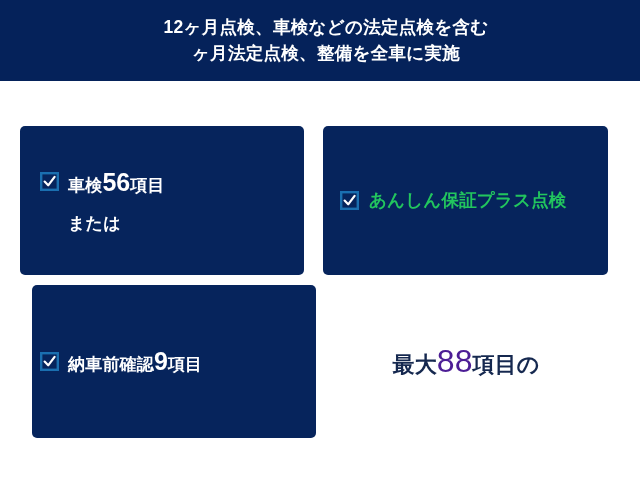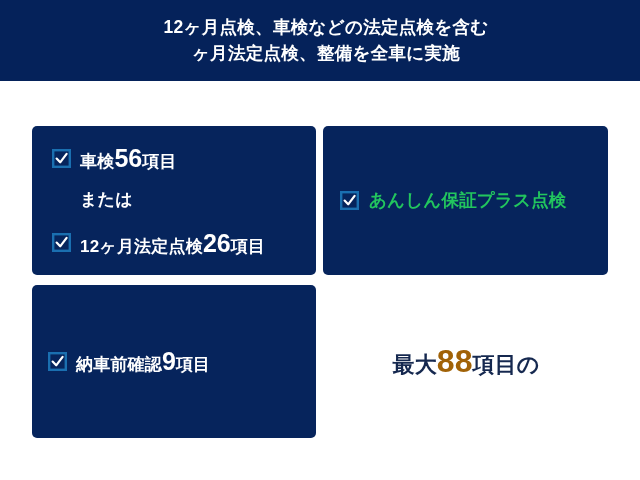--- a/index.html
+++ b/index.html
@@ -46,21 +46,21 @@
   }
 
   
   .card {
     position: absolute;
     background: #06245c;
     border-radius: 5px;
     box-sizing: border-box;
   }
   .card-a {
-    left: 32px;
+    left: 20px;
     top: 126px;
     width: 284px;
     height: 149px;
     padding: 0 0 0 20px;
     display: flex;
     flex-direction: column;
     justify-content: center;
   }
   .card-b {
     left: 323px;
@@ -72,21 +72,21 @@
     padding-left: 17px;
     box-sizing: border-box;
   }
   .card-c {
     left: 32px;
     top: 285px;
     width: 284px;
     height: 153px;
     display: flex;
     align-items: center;
-    padding-left: 16px;
+    padding-left: 8px;
     box-sizing: border-box;
   }
 
   
   .checkbox {
     flex: 0 0 auto;
     width: 19px;
     height: 19px;
     display: inline-block;
     vertical-align: middle;
@@ -160,23 +160,23 @@
     color: #15284f;
   }
   .summary-line {
     font-size: 22px;
     font-weight: bold;
     line-height: 1.45;
     white-space: nowrap;
     letter-spacing: 0.2px;
   }
   .summary-hl {
-    color: #a16207;
+    color: #4c1d95;
     font-size: 32px;
-    font-weight: bold;
+    font-weight: normal;
     letter-spacing: 0px;
   }
 </style>
 </head>
 <body>
 
 <div class="page">
 
   <div class="banner">
     <div class="banner-line">12ヶ月点検、車検などの法定点検を含む</div>
@@ -192,29 +192,20 @@
           <path d="M4.6 9.6 L8.2 13.3 L14.6 4.8" fill="none" stroke="#ffffff" stroke-width="2.2" stroke-linecap="round" stroke-linejoin="round"></path>
         </svg>
       </span>
       <span class="row-text"><span>車検</span><span class="num">56</span><span>項目</span></span>
     </div>
 
     <div class="row row-indent">
       <span class="row-text">または</span>
     </div>
 
-    <div class="row">
-      <span class="checkbox">
-        <svg width="19" height="19" viewBox="0 0 19 19">
-          <rect x="1.2" y="1.2" width="16.6" height="16.6" fill="none" stroke="#1a6fb0" stroke-width="2.4"></rect>
-          <path d="M4.6 9.6 L8.2 13.3 L14.6 4.8" fill="none" stroke="#ffffff" stroke-width="2.2" stroke-linecap="round" stroke-linejoin="round"></path>
-        </svg>
-      </span>
-      <span class="row-text"><span>12ヶ月法定点検</span><span class="num">26</span><span>項目</span></span>
-    </div>
 
   </div>
 
   <div class="card card-b">
     <span class="checkbox">
       <svg width="19" height="19" viewBox="0 0 19 19">
         <rect x="1.2" y="1.2" width="16.6" height="16.6" fill="none" stroke="#1a6fb0" stroke-width="2.4"></rect>
         <path d="M4.6 9.6 L8.2 13.3 L14.6 4.8" fill="none" stroke="#ffffff" stroke-width="2.2" stroke-linecap="round" stroke-linejoin="round"></path>
       </svg>
     </span>

